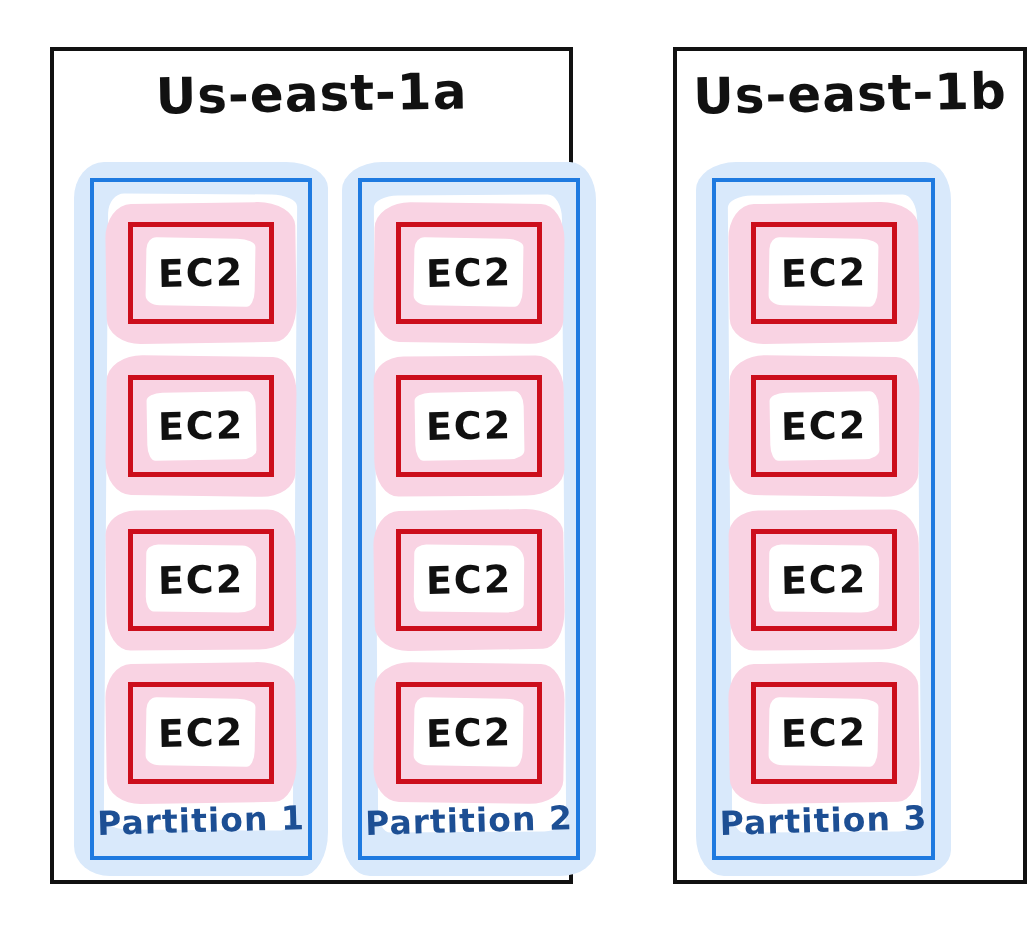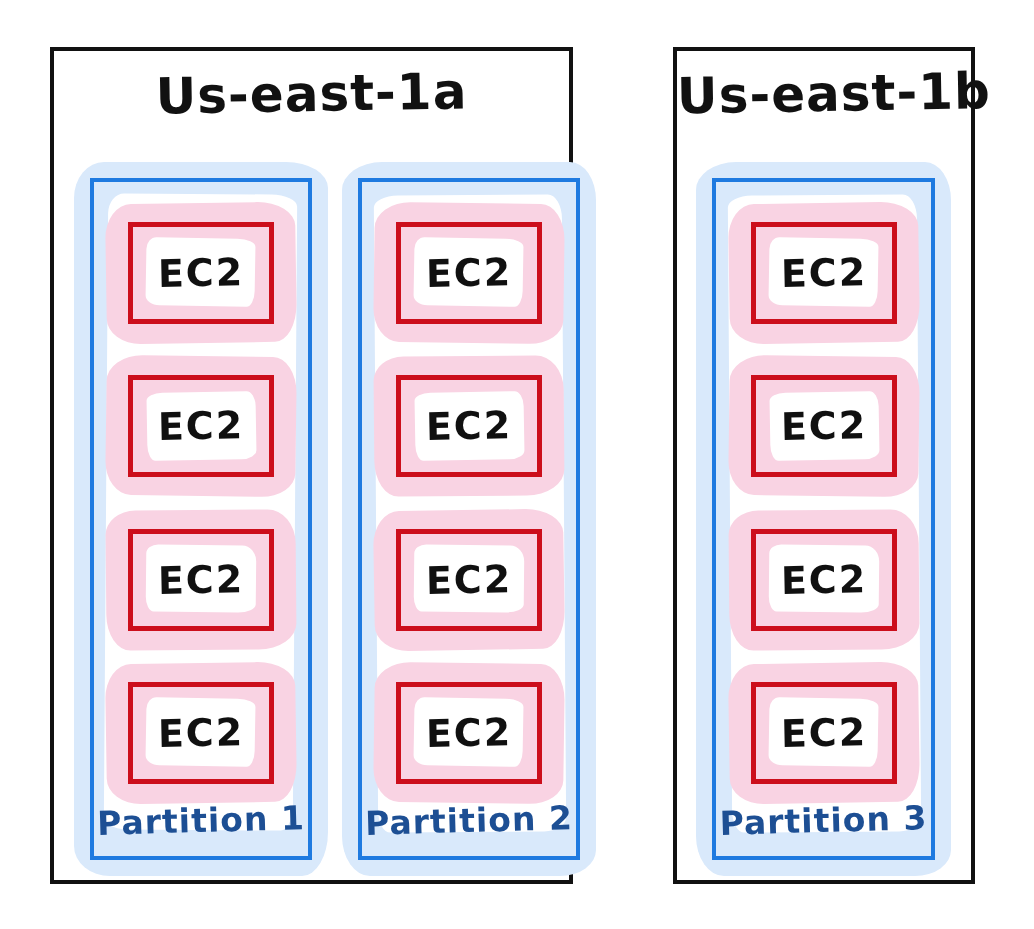--- a/index.html
+++ b/index.html
@@ -23,21 +23,21 @@
 
   
   .az-box {
     position: absolute;
     top: 47px;
     height: 837px;
     background: #ffffff;
     border: 4px solid var(--ink);
   }
   .az-0 { left: 50px;  width: 523px; }
-  .az-1 { left: 673px; width: 302px; }
+  .az-1 { left: 673px; width: 354px; }
 
   .az-title {
     position: absolute;
     top: 14px; left: 0; right: 0;
     text-align: center;
     font-size: 50px;
     font-weight: 700;
     color: var(--ink);
     letter-spacing: 1px;
     transform: rotate(-1deg);

